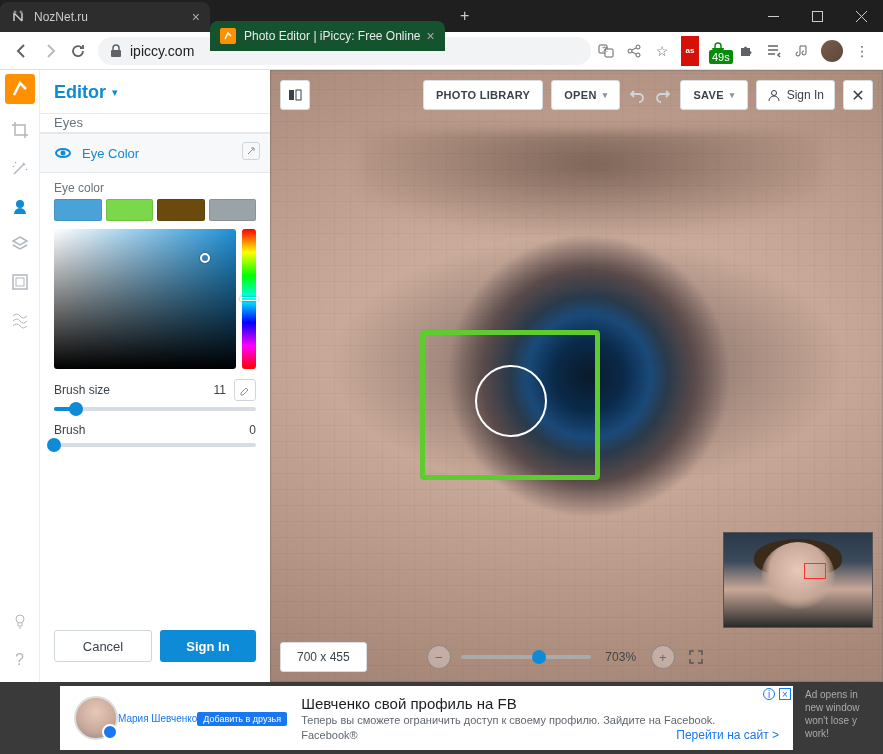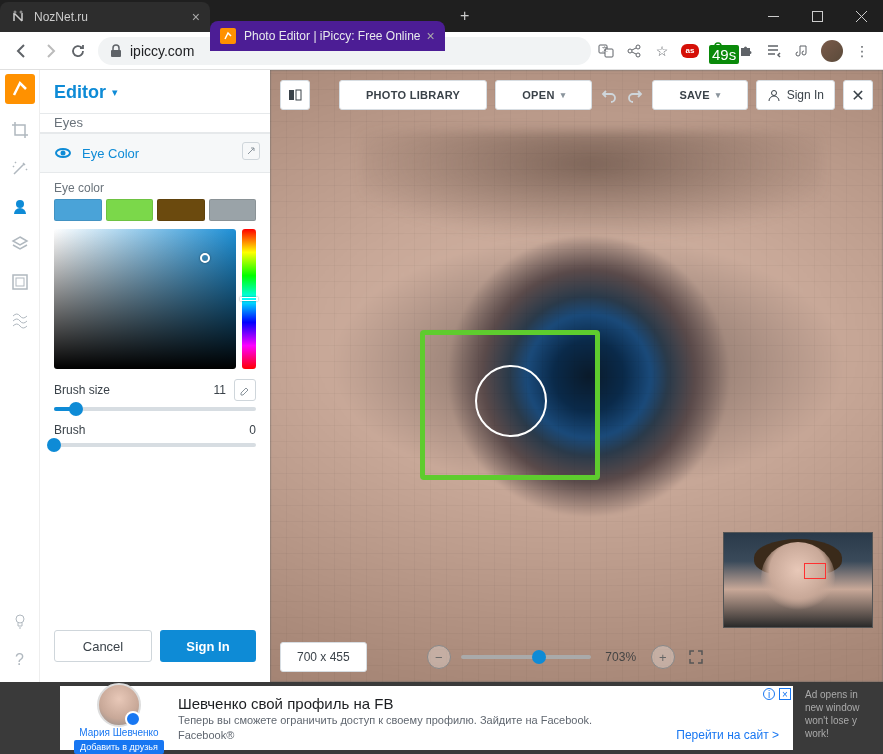--- a/index.html
+++ b/index.html
@@ -3,38 +3,38 @@
 <meta charset="utf-8">
 <style>
 * { margin: 0; padding: 0; box-sizing: border-box; font-family: -apple-system, BlinkMacSystemFont, "Segoe UI", Arial, sans-serif; }
 body { width: 883px; height: 754px; background: #fff; overflow: hidden; position: relative; }
 
 
 .titlebar { height: 32px; background: #1f1f1f; display: flex; align-items: center; }
 .tabs-row { display: flex; align-items: center; height: 32px; flex: 1; }
 .tab { height: 30px; display: flex; align-items: center; padding: 12px 10px; font-size: 12px; color: #ccc; position: relative; border-radius: 8px 8px 0 0; margin-top: 2px; }
 .tab.inactive { background: #2d2d2d; min-width: 210px; }
-.tab.active { background: #4c1d95; min-width: 210px; color: #e8eaed; margin-top: 40px; }
+.tab.active { background: #14532d; min-width: 210px; color: #e8eaed; margin-top: 40px; }
 .tab .favicon { width: 16px; height: 16px; margin-right: 8px; display: inline-flex; align-items: center; justify-content: center; font-size: 11px; }
 .tab .tx { flex: 1; white-space: nowrap; overflow: hidden; text-overflow: ellipsis; }
 .tab .close { margin-left: 6px; font-size: 14px; color: #aaa; }
 .newtab { width: 28px; height: 28px; color: #ccc; display: flex; align-items: center; justify-content: center; font-size: 16px; margin-left: 6px; }
 .winbtns { display: flex; margin-left: auto; }
 .winbtn { width: 44px; height: 32px; display: flex; align-items: center; justify-content: center; color: #ccc; }
 
 
 .addrbar { height: 38px; background: #fff; display: flex; align-items: center; padding: 0 8px; border-bottom: 1px solid #e0e0e0; }
 .navbtn { width: 28px; height: 28px; display: flex; align-items: center; justify-content: center; color: #5f6368; border-radius: 50%; }
 .navbtn.dis { color: #bbb; }
 .urlbox { flex: 1; height: 28px; background: #f1f3f4; border-radius: 14px; display: flex; align-items: center; padding: 0 12px; font-size: 14px; color: #202124; margin: 0 6px; }
 .lock { margin-right: 8px; color: #5f6368; }
 .url-dom { color: #202124; }
 .ext-icons { display: flex; align-items: center; gap: 10px; margin-right: 4px; }
 .exti { width: 18px; height: 18px; color: #5f6368; display: flex; align-items: center; justify-content: center; font-size: 14px; }
-.ext-badge { background: #0a8a0a; color: #fff; font-size: 15px; padding: 1px 3px; border-radius: 2px; position: relative; }
+.ext-badge { background: #0a8a0a; color: #fff; font-size: 11px; padding: 1px 3px; border-radius: 2px; position: relative; }
 .ext-shop { position: relative; }
 .avatar { width: 22px; height: 22px; border-radius: 50%; background: linear-gradient(135deg,#7a5a4a,#5a4a3a); }
 
 
 .app { display: flex; height: 612px; background: #fff; position: relative; }
 .toolcol { width: 40px; background: #fff; display: flex; flex-direction: column; align-items: center; padding-top: 4px; gap: 14px; border-right: 1px solid #eee; }
 .tlogo { width: 30px; height: 30px; background: #ff9100; border-radius: 3px; display: flex; align-items: center; justify-content: center; }
 .ticon { width: 24px; height: 24px; display: flex; align-items: center; justify-content: center; color: #b0b8bf; }
 .ticon.active { color: #0e8bd6; }
 .tspacer { flex: 1; }
@@ -69,21 +69,21 @@
 .track .knob { position: absolute; top: -5px; width: 14px; height: 14px; background: #0e8bd6; border-radius: 50%; transform: translateX(-50%); }
 
 .panel-btns { display: flex; gap: 8px; padding: 12px 14px; margin-top: auto; align-items: center; }
 .btn { flex: 1; height: 32px; border-radius: 3px; font-size: 13px; display: flex; align-items: center; justify-content: center; cursor: pointer; }
 .btn.cancel { border: 1px solid #cfd6db; color: #3a4249; background: #fff; }
 .btn.primary { background: #0e8bd6; color: #fff; font-weight: 600; }
 
 
 .canvas-wrap { flex: 1; position: relative; background: #6a6a6a; display: flex; flex-direction: column; }
 .topbar { position: absolute; top: 10px; left: 10px; right: 10px; display: flex; align-items: center; gap: 8px; z-index: 5; }
-.tb-btn { height: 30px; background: #fff; border: 1px solid #d7dde2; border-radius: 3px; padding: 0 26px; font-size: 11px; font-weight: 700; color: #3a4249; display: flex; align-items: center; gap: 6px; letter-spacing: 0.3px; }
+.tb-btn { height: 30px; background: #fff; border: 1px solid #d7dde2; border-radius: 3px; padding: 0 12px; font-size: 11px; font-weight: 700; color: #3a4249; display: flex; align-items: center; gap: 6px; letter-spacing: 0.3px; }
 .tb-sq { width: 30px; padding: 0; justify-content: center; }
 .tb-chev { font-size: 9px; color: #8a949c; }
 .tb-spacer { flex: 1; }
 .undo-redo { display: flex; gap: 8px; color: #cfd6db; }
 .signin { background: #fff; border: 1px solid #d7dde2; border-radius: 3px; height: 30px; padding: 0 10px; display: flex; align-items: center; gap: 6px; font-size: 12px; color: #3a4249; }
 .clx { width: 30px; height: 30px; background: #fff; border: 1px solid #d7dde2; border-radius: 3px; display: flex; align-items: center; justify-content: center; font-size: 16px; color: #3a4249; }
 
 .canvas { position: absolute; inset: 0; overflow: hidden; }
 .eye-img { position: absolute; inset: 0; background:
   radial-gradient(circle at 52% 50%, #0a1a2a 0%, #0a2a4a 8%, #1a4a7a 14%, #2a3a4a 18%, #5a4a4a 24%, rgba(200,170,160,0) 32%),
@@ -212,21 +212,21 @@
       </div>
     <div class="exti">
         <svg width="16" height="16" viewBox="0 0 16 16">
           <circle cx="4" cy="8" r="2" stroke="#5f6368" fill="none"></circle>
           <circle cx="12" cy="4" r="2" stroke="#5f6368" fill="none"></circle>
           <circle cx="12" cy="12" r="2" stroke="#5f6368" fill="none"></circle>
           <path d="M6 7 L10 5 M6 9 L10 11" stroke="#5f6368"></path>
         </svg>
       </div>
     <div class="exti">☆</div>
-    <div class="exti" style="background:#d51007;color:#fff;font-size:8px;font-weight:700;border-radius:6px;width:18px;height:14px;">as</div>
+    <div class="exti" style="background:#d51007;color:#fff;font-size:8px;font-weight:700;border-radius:0;width:18px;height:30px;">as</div>
     <div class="exti ext-shop">
       <svg width="18" height="18" viewBox="0 0 18 18">
           <path d="M3 6 L15 6 L13 15 L5 15 Z" fill="#0a8a0a"></path>
           <path d="M6 6 V4 a3 3 0 0 1 6 0 V6" stroke="#0a8a0a" stroke-width="1.5" fill="none"></path>
         </svg>
       <span class="ext-badge" style="position:absolute;bottom:-4px;left:0;">49s</span>
     </div>
     <div class="exti">
         <svg width="16" height="16" viewBox="0 0 16 16">
           <path d="M3 5 h3 a1.5 1.5 0 1 1 3 0 h3 v3 a1.5 1.5 0 1 1 0 3 v2 h-9 z" fill="#5f6368"></path>
@@ -434,21 +434,21 @@
     </div>
   </div>
 </div>
 
 <div class="adstrip">
   <div class="ad-main">
     <div class="ad-x">
       <span style="border:1px solid #1877f2;border-radius:50%;width:12px;height:12px;display:inline-flex;align-items:center;justify-content:center;">i</span>
       <span style="border:1px solid #1877f2;width:12px;height:12px;display:inline-flex;align-items:center;justify-content:center;">×</span>
     </div>
-    <div style="display:flex;flex-direction:column;align-items:center;">
+    <div style="display:flex;flex-direction:row;align-items:center;">
       <div class="ad-av">
           <div class="ad-badge"></div>
         </div>
       <div class="ad-name">Мария Шевченко</div>
       <div class="ad-add">Добавить в друзья</div>
     </div>
     <div class="ad-txt">
       <div class="ad-h">Шевченко свой профиль на FB</div>
       <div class="ad-p">Теперь вы сможете ограничить доступ к своему профилю. Зайдите на Facebook.</div>
       <div class="ad-foot">

